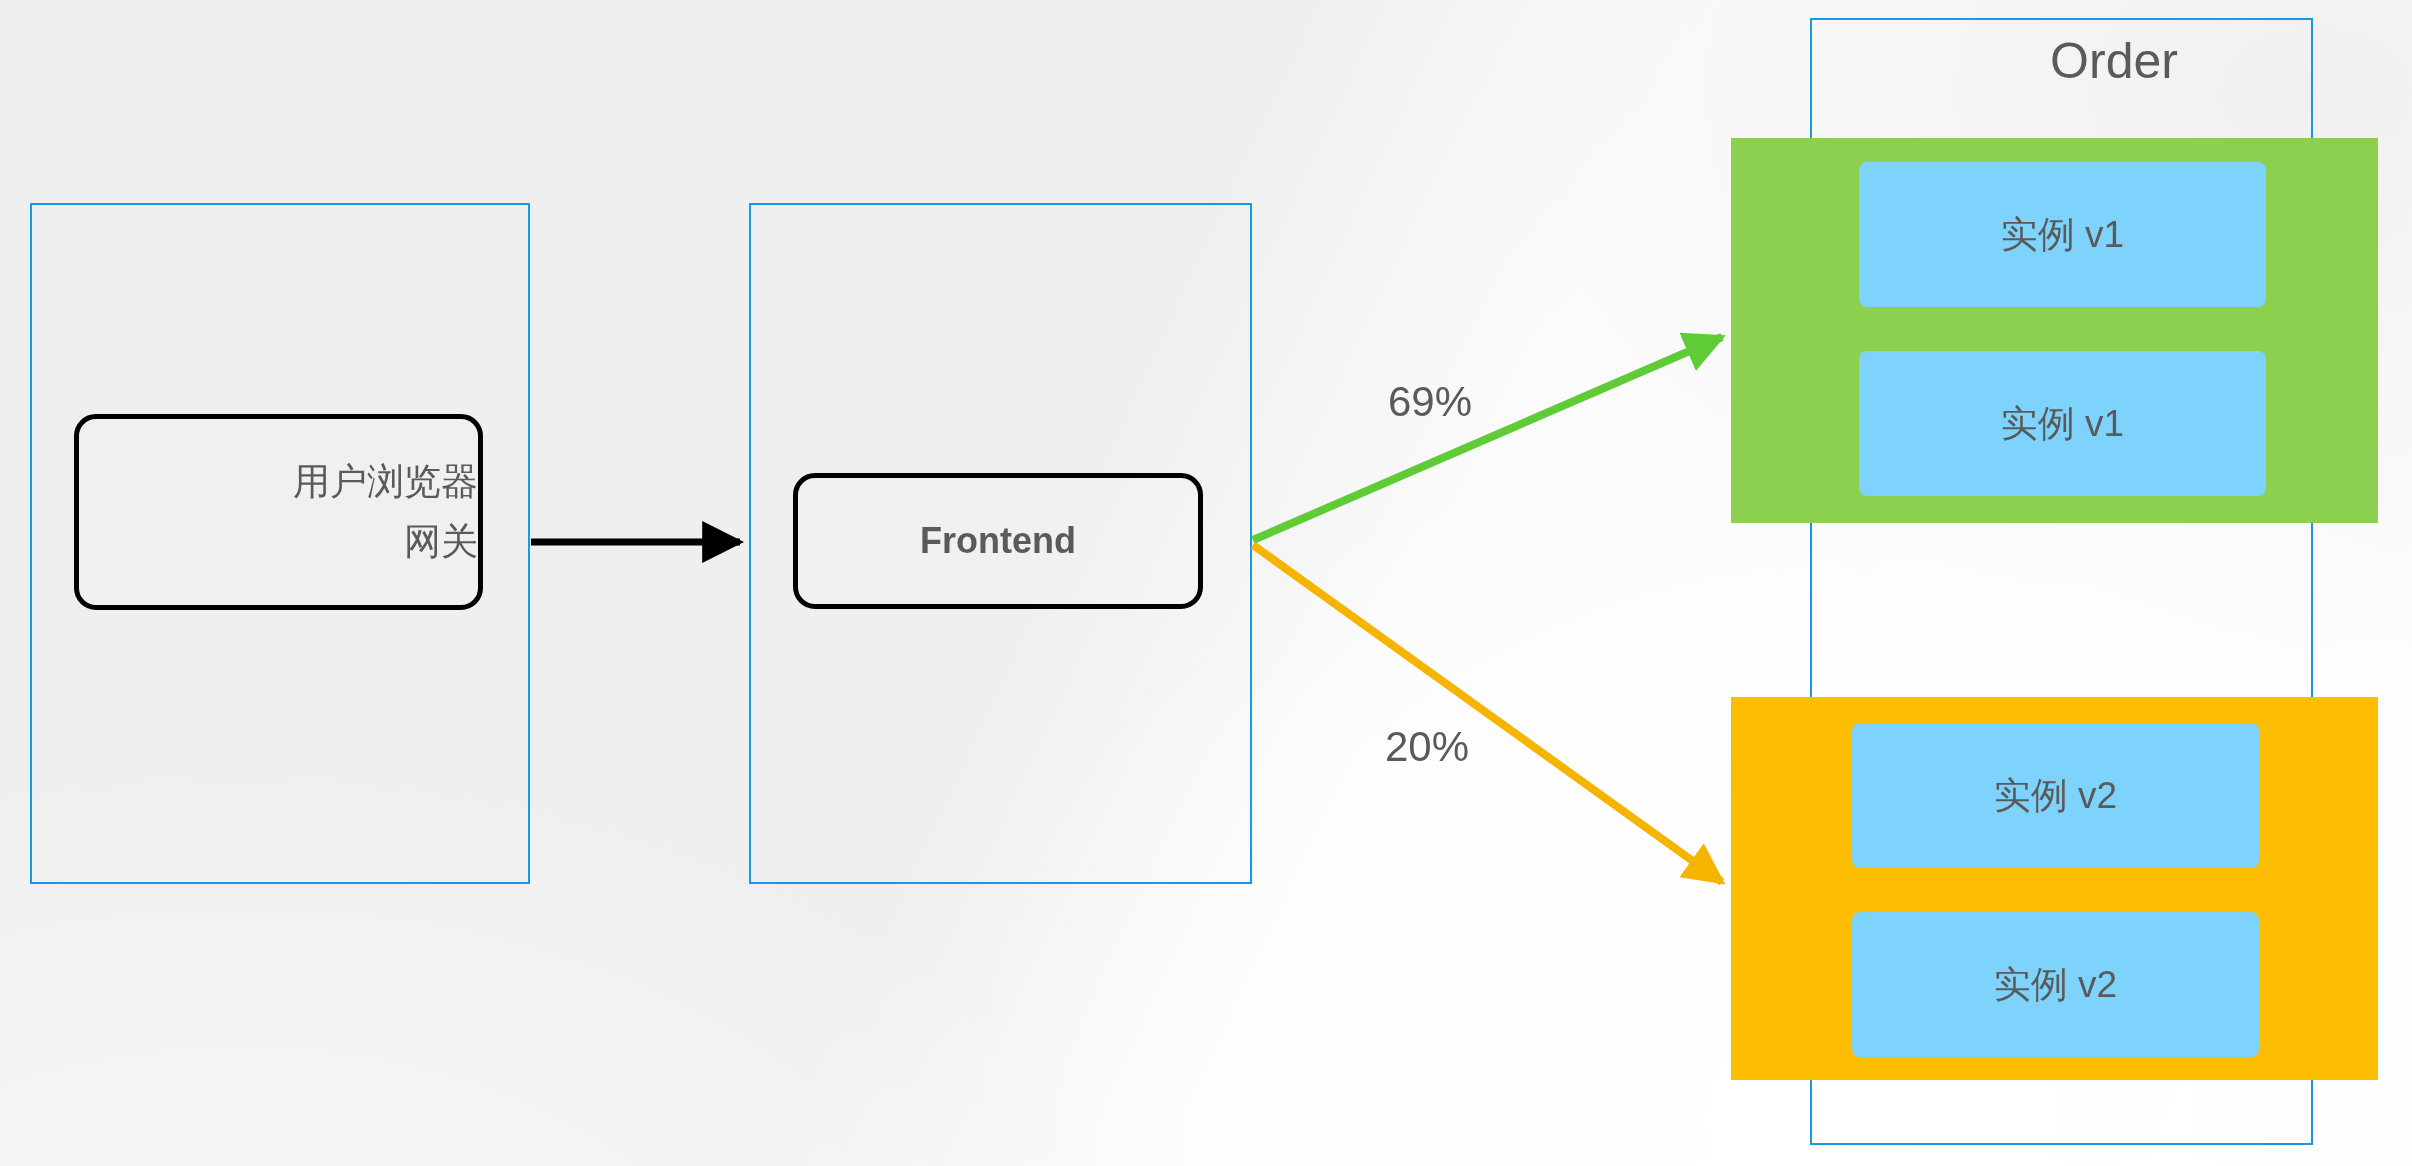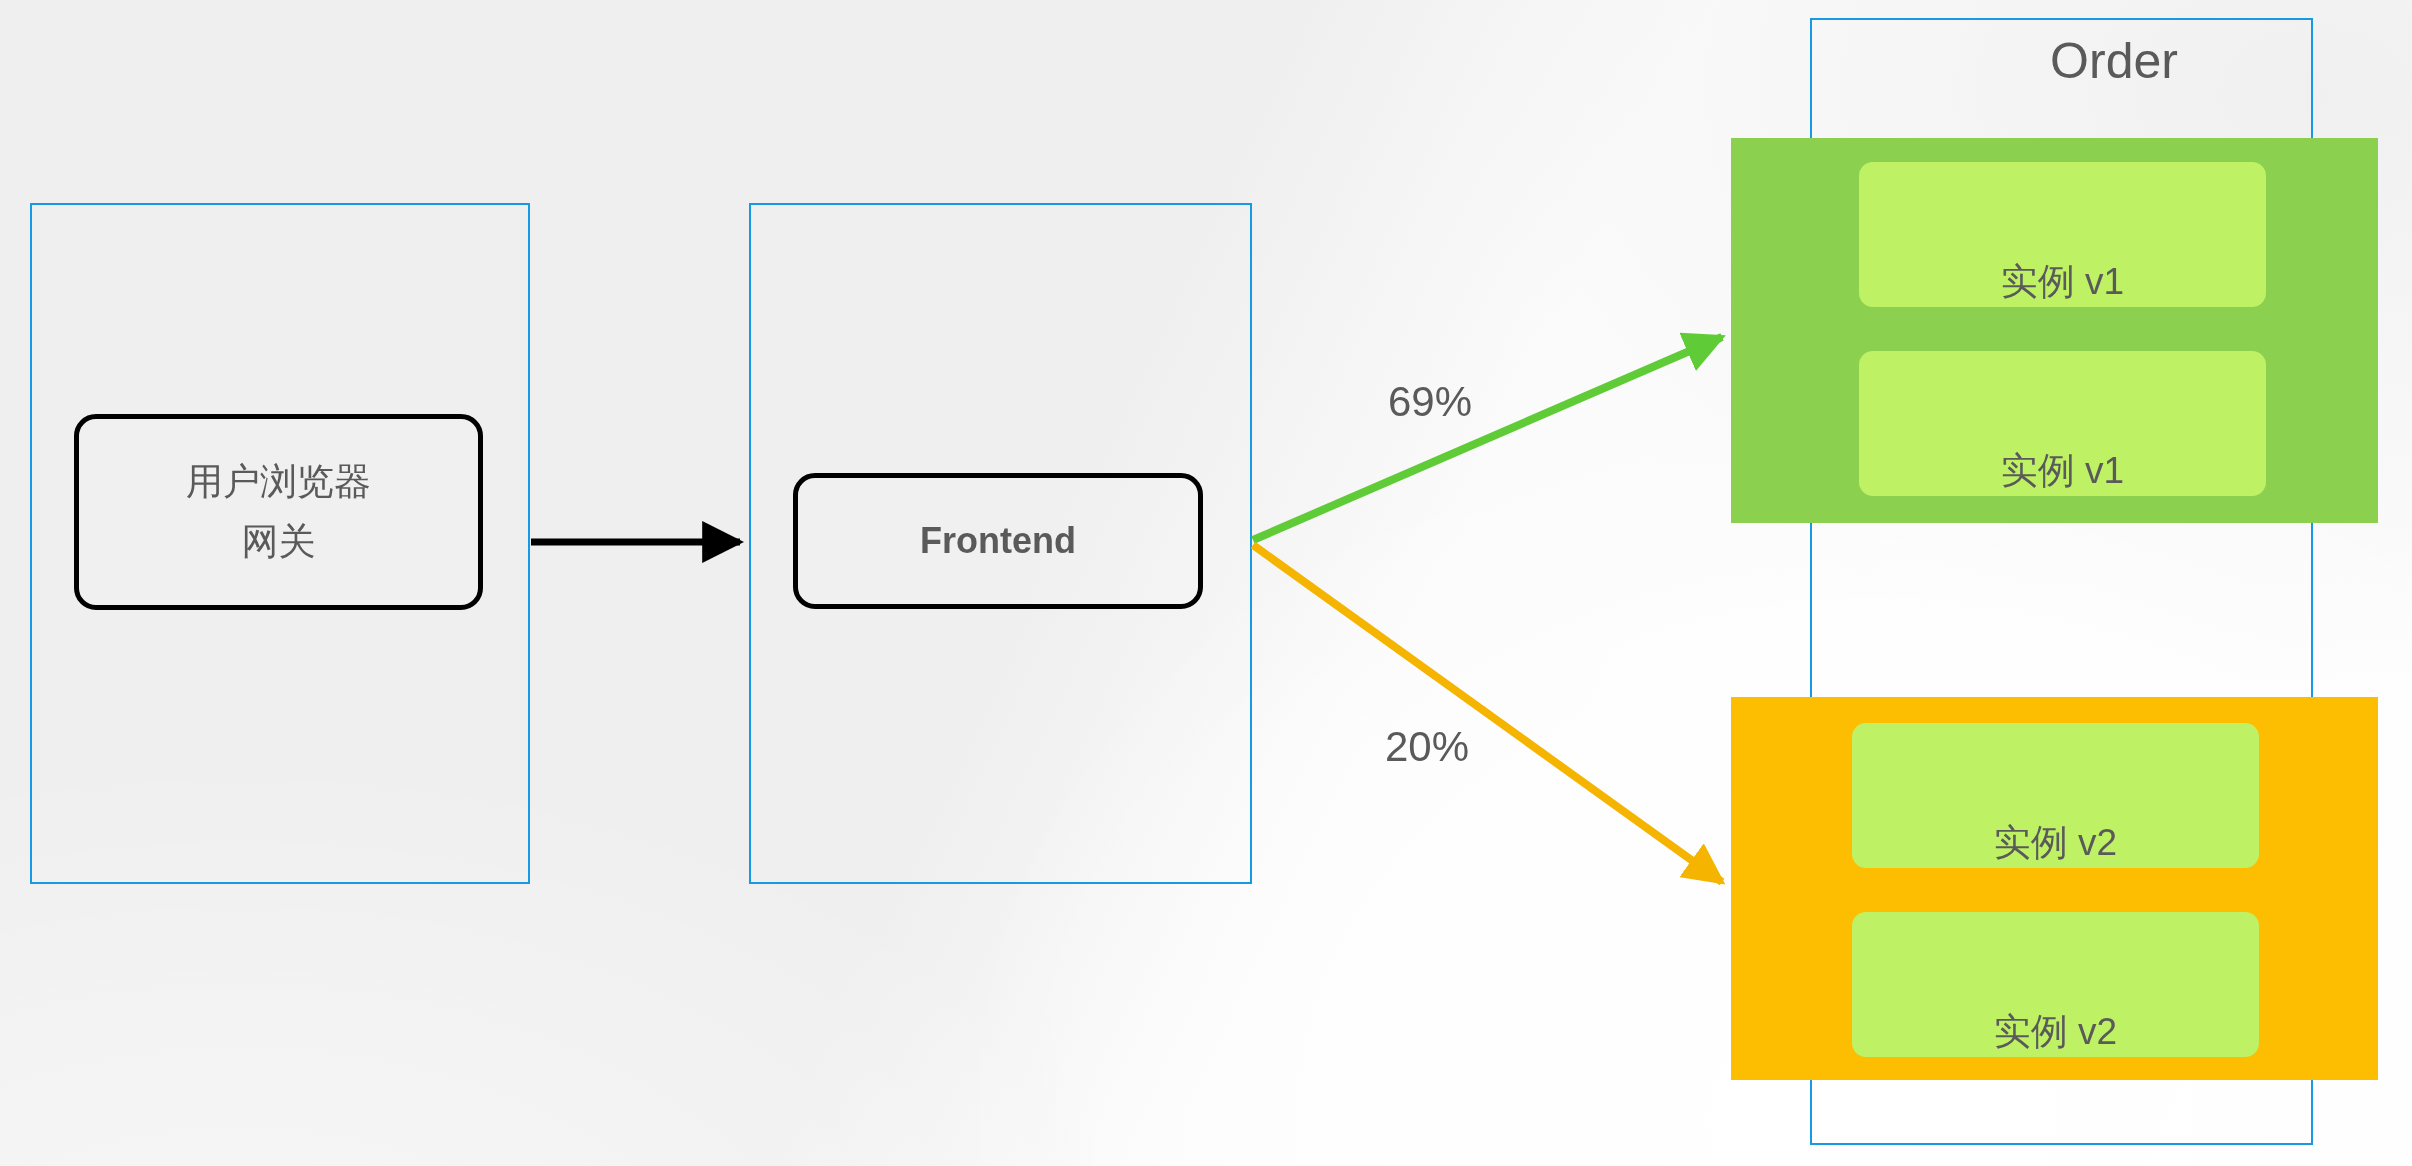--- a/index.html
+++ b/index.html
@@ -98,24 +98,24 @@
   }
 
   
   .version-block {
     position: absolute;
     box-sizing: border-box;
   }
   .instance-card {
     position: absolute;
     box-sizing: border-box;
-    background: #bef264;
-    border-radius: 14px;
+    background: #7dd3fc;
+    border-radius: 8px;
     display: flex;
-    align-items: flex-end;
+    align-items: center;
     justify-content: center;
     color: #5a5a5a;
     font-size: 37px;
     white-space: nowrap;
   }
 
   
   .edge-svg {
     position: absolute;
     left: 0;
@@ -139,21 +139,21 @@
 
 <div id="canvas">
 
   <div class="bg-layer bg-base"></div>
   <div class="bg-layer bg-swoosh-c"></div>
   <div class="bg-layer bg-swoosh-a"></div>
   <div class="bg-layer bg-swoosh-b"></div>
 
   <div class="group-box" style="left:30px; top:203px; width:500px; height:681px;"></div>
 
-  <div class="node" style="left:74px; top:414px; width:409px; height:196px;">
+  <div class="node" style="left:74px; top:414px; width:409px; height:196px;align-items:flex-end;">
     <div class="node-line">用户浏览器</div>
     <div class="node-line">网关</div>
   </div>
 
   <div class="group-box" style="left:749px; top:203px; width:503px; height:681px;"></div>
 
   <div class="node" style="left:793px; top:473px; width:410px; height:136px;">
     <div class="node-line bold">Frontend</div>
   </div>
 

